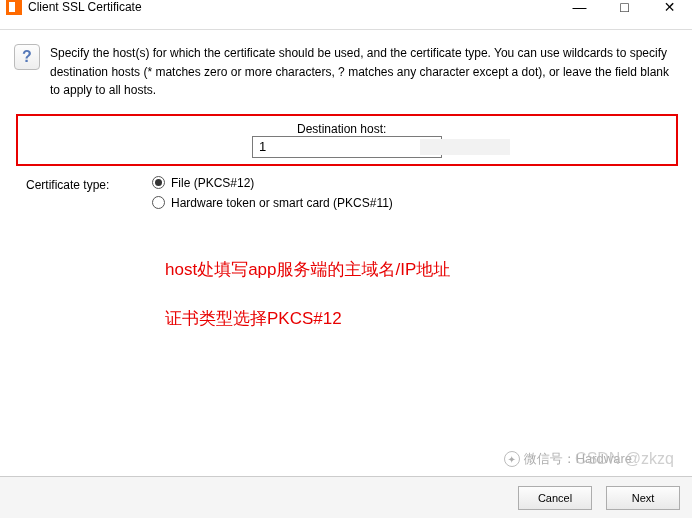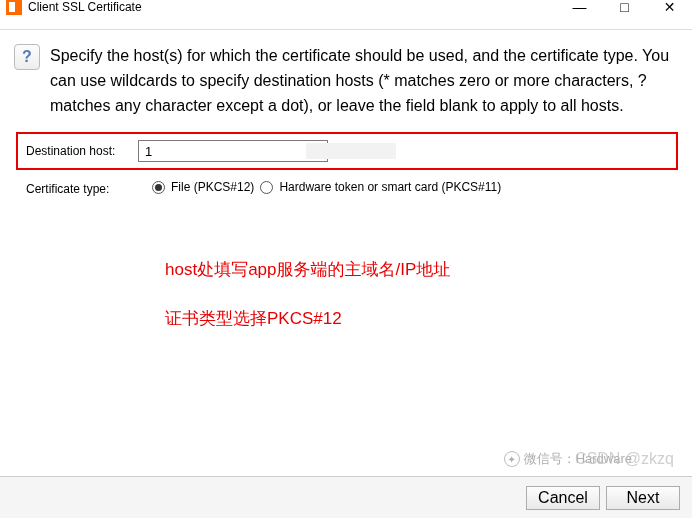--- a/index.html
+++ b/index.html
@@ -77,36 +77,37 @@
       display: flex;
       align-items: center;
       justify-content: center;
       font-size: 16px;
       font-weight: bold;
       color: #5578b8;
       flex-shrink: 0;
       margin-top: 2px;
     }
     .desc {
-      font-size: 16px;
+      font-size: 12px;
       line-height: 1.55;
       color: #000;
       padding-top: 2px;
     }
     .form-block {
       margin-top: 14px;
       margin-left: 2px;
     }
     .highlight-row {
       border: 2px solid #e80000;
       padding: 6px 8px;
       display: flex;
       align-items: center;
-      gap: 12px;
+      gap: 0;
       margin-bottom: 8px;
+      flex-direction: column;
     }
     .row {
       display: flex;
       align-items: center;
       gap: 6px;
       padding: 2px 10px;
     }
     .label-col {
       width: 100px;
       font-size: 12px;
@@ -115,21 +116,21 @@
     .text-input {
       flex: 1;
       border: 1px solid #7a7a7a;
       height: 22px;
       padding: 2px 6px;
       font-size: 13px;
       background: #fff;
     }
     .radio-group {
       display: flex;
-      flex-direction: row;
+      flex-direction: column;
       gap: 6px;
     }
     .radio-item {
       display: flex;
       align-items: center;
       gap: 6px;
       font-size: 12px;
     }
     .radio-circle {
       width: 13px;
@@ -171,25 +172,26 @@
       justify-content: flex-end;
       padding: 0 12px;
       background: #f5f5f5;
       gap: 6px;
     }
     .btn {
       min-width: 74px;
       height: 24px;
       border: 1px solid #adadad;
       background: linear-gradient(#fdfdfd, #e9e9e9);
-      font-size: 16px;
+      font-size: 11px;
       display: flex;
       align-items: center;
       justify-content: center;
       cursor: default;
+      margin-left: 8px;
     }
     .watermark1 {
       position: absolute;
       right: 60px;
       bottom: 50px;
       font-size: 13px;
       color: #999;
       display: flex;
       align-items: center;
       gap: 4px;

